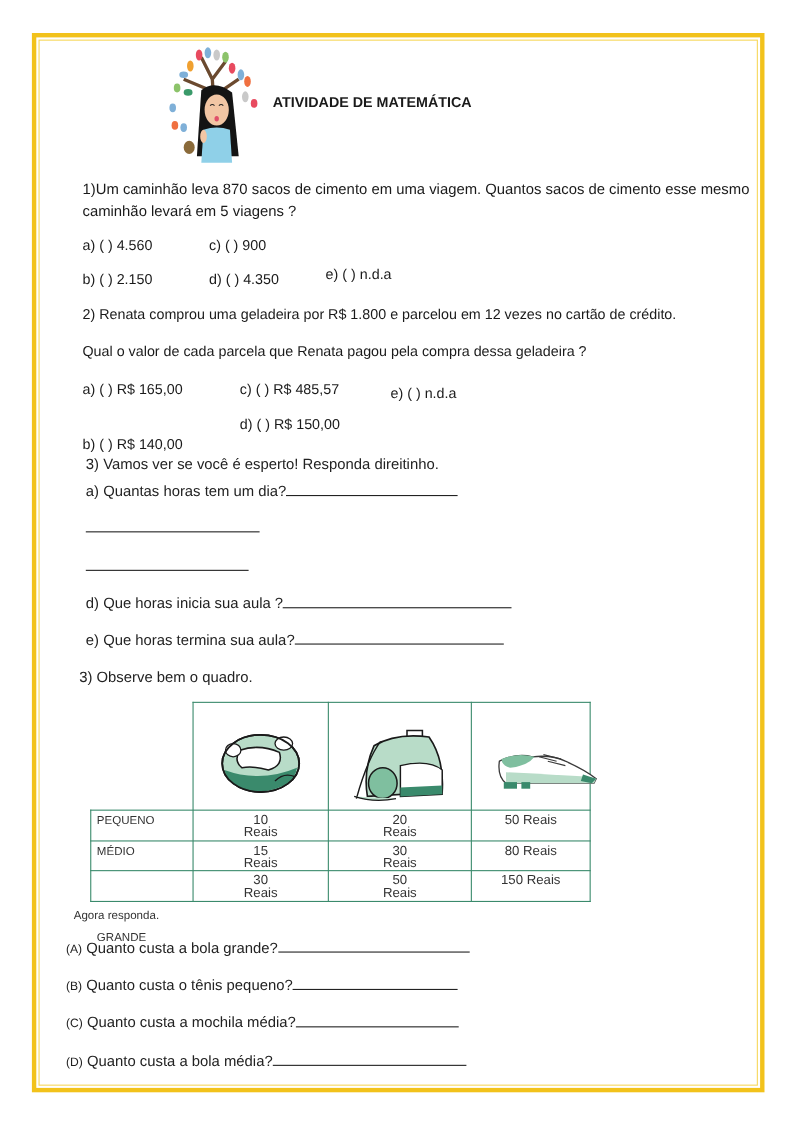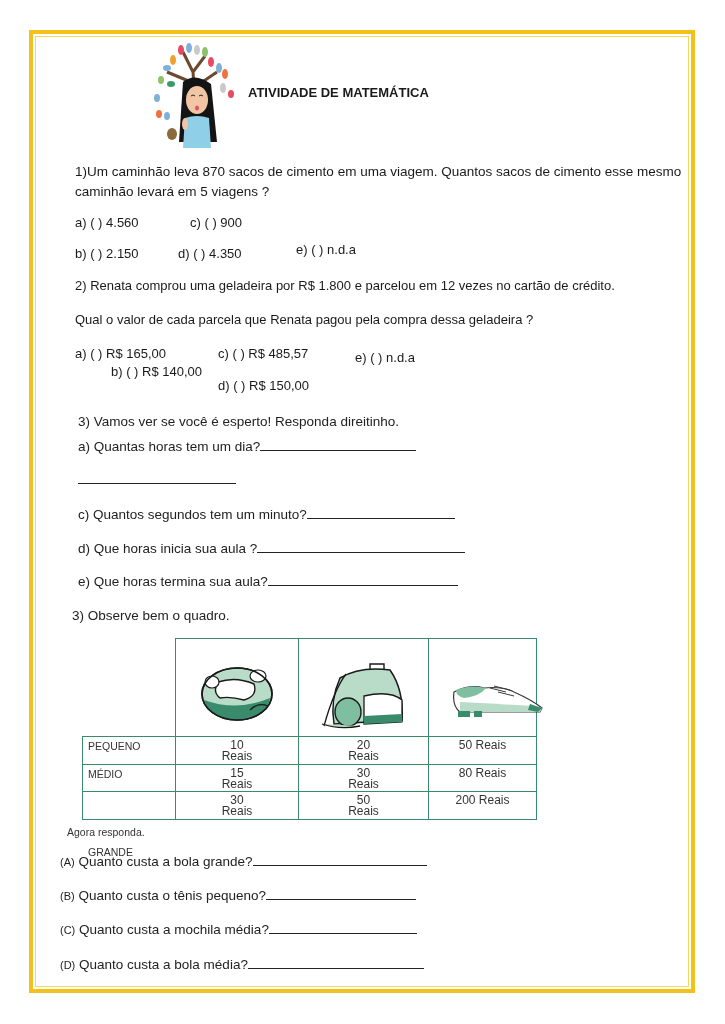--- a/index.html
+++ b/index.html
@@ -67,40 +67,40 @@
     <ellipse cx="40" cy="82" rx="3" ry="6" fill="#f2c6a4"></ellipse>
   </svg>
 </div>
 
 <div class="abs title">ATIVIDADE DE MATEMÁTICA</div>
 
 <div class="abs q1">1)Um caminhão leva 870 sacos de cimento em uma viagem. Quantos sacos de cimento esse mesmo caminhão  levará em  5 viagens ?</div>
 <div class="abs opt" style="left:75px; top:215px;">a) (  ) 4.560</div>
 <div class="abs opt" style="left:190px; top:215px;">c) (  ) 900</div>
 <div class="abs opt" style="left:75px; top:246px;">b) (  ) 2.150</div>
-<div class="abs opt" style="left:178px; top:246px;">d) (  ) 4.350</div>
+<div class="abs opt" style="left:190px; top:246px;">d) (  ) 4.350</div>
 <div class="abs opt" style="left:296px; top:242px;">e) (  ) n.d.a</div>
 
 <div class="abs q2" style="left:75px; top:278px;">2) Renata comprou uma geladeira por R$ 1.800 e parcelou em 12 vezes no cartão de crédito.</div>
 <div class="abs q2" style="left:75px; top:312px;">Qual o valor de cada  parcela que Renata pagou pela compra dessa geladeira ?</div>
 <div class="abs opt" style="left:75px; top:346px;">a) (   )  R$ 165,00</div>
 <div class="abs opt" style="left:218px; top:346px;">c) (   ) R$ 485,57</div>
 <div class="abs opt" style="left:355px; top:350px;">e) (   ) n.d.a</div>
-<div class="abs opt" style="left:75px; top:364px;margin-left:36px;">b) (   ) R$ 140,00</div>
+<div class="abs opt" style="left:75px; top:396px;">b) (   ) R$ 140,00</div>
 <div class="abs opt" style="left:218px; top:378px;">d) (   ) R$ 150,00</div>
 
 <div class="abs q3" style="left:78px; top:414px;">3) Vamos ver se você é esperto! Responda direitinho.</div>
 <div class="abs q3" style="left:78px; top:437px;">
   <span>a) Quantas horas tem um dia?</span><span class="blank" style="width:156px;"></span>
 </div>
 <div class="abs q3" style="left:78px; top:470px;">
   <span class="blank" style="width:158px;"></span>
 </div>
 <div class="abs q3" style="left:78px; top:505px;">
-  <span>c) Quantos segundos tem um  minuto?</span><span class="blank" style="width:148px;"></span>
+  <span class="blank" style="width:148px;"></span>
 </div>
 <div class="abs q3" style="left:78px; top:539px;">
   <span>d) Que horas inicia sua aula ?</span><span class="blank" style="width:208px;"></span>
 </div>
 <div class="abs q3" style="left:78px; top:572px;">
   <span>e) Que horas termina sua aula?</span><span class="blank" style="width:190px;"></span>
 </div>
 
 <div class="abs q3" style="left:72px; top:608px;">3) Observe bem o quadro.</div>
 
@@ -177,21 +177,21 @@
     <div>30</div>
       <div>Reais</div>
   </div>
   <div class="cell-text" style="left:217px; top:157px; width:129px;">
     <div>50</div>
       <div>Reais</div>
   </div>
 
   <div class="cell-text" style="left:347px; top:102px; width:107px;">50 Reais</div>
   <div class="cell-text" style="left:347px; top:130px; width:107px;">80 Reais</div>
-  <div class="cell-text" style="left:347px; top:157px; width:107px;">200 Reais</div>
+  <div class="cell-text" style="left:347px; top:157px; width:107px;">150 Reais</div>
 </div>
 
 <div class="abs agora">Agora responda.</div>
 
 <div class="abs qa" style="left:60px; top:852px;">
   <span class="letter">(A)</span><span> Quanto custa a bola grande?</span><span class="blank" style="width:174px;"></span>
 </div>
 <div class="abs qa" style="left:60px; top:886px;">
   <span class="letter">(B)</span><span> Quanto custa o tênis pequeno?</span><span class="blank" style="width:150px;"></span>
 </div>

